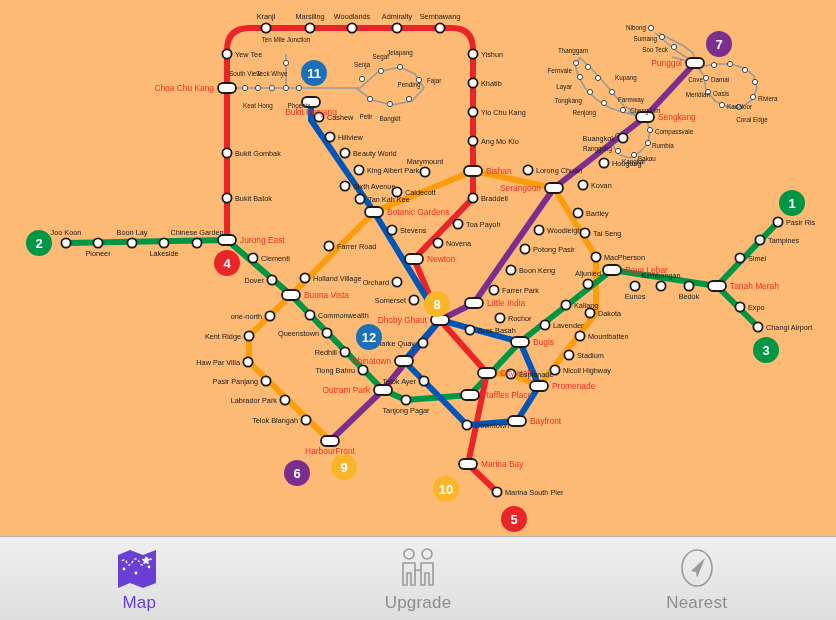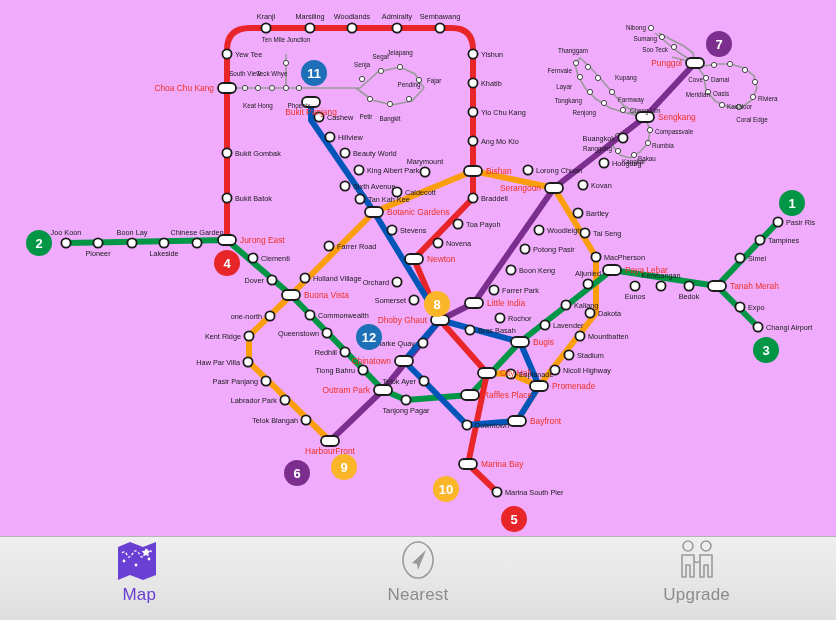--- a/index.html
+++ b/index.html
@@ -4,42 +4,42 @@
 <style>
   html,body{margin:0;padding:0;}
   body{
     width:836px;height:620px;overflow:hidden;
     font-family:"Liberation Sans", sans-serif;
     background:#ffffff;
   }
   #app{position:relative;width:836px;height:620px;}
 
   
-  #map-area{position:absolute;left:0;top:0;width:836px;height:537px;background:#f0abfc;overflow:hidden;}
+  #map-area{position:absolute;left:0;top:0;width:836px;height:537px;background:#fdba74;overflow:hidden;}
   #map-svg{position:absolute;left:0;top:0;}
 
   
   #logo{position:absolute;right:8px;bottom:6px;display:flex;align-items:center;gap:5px;}
   #logo .mark{
     width:17px;height:17px;border-radius:50%;
     background:radial-gradient(circle at 35% 30%, #e8453c 0%, #d01b13 75%);
     color:#fff;font-weight:bold;font-size:12px;line-height:17px;text-align:center;
     font-family:"DejaVu Sans", sans-serif;
   }
   #logo .txt1{font-size:17px;font-weight:bold;color:#333333;letter-spacing:-0.3px;}
   #logo .txt2{font-size:17px;font-weight:normal;color:#d4211b;letter-spacing:-0.3px;}
 
   
   #tabbar{
     position:absolute;left:0;bottom:0;width:836px;height:83px;
     background:linear-gradient(180deg,#efefef 0%,#e6e6e6 55%,#dedede 100%);
     border-top:1px solid #b4b4b4;
     display:flex;align-items:stretch;
   }
-  .tab{flex:1;display:flex;flex-direction:column;align-items:center;gap:4px;cursor:pointer;}
+  .tab{flex:1;display:flex;flex-direction:column;align-items:center;justify-content:center;gap:4px;cursor:pointer;}
   .tab .glyph{height:44px;display:flex;align-items:flex-end;justify-content:center;}
   .tab .lbl{font-size:17px;letter-spacing:0.2px;}
   .tab.active .lbl{color:#6a3fd4;}
   .tab .lbl{color:#8c8c8c;}
 
   
   .stn-label{font-size:7.3px;fill:#1a1a1a;font-family:"Liberation Sans", sans-serif;}
   .stn-label.ic{fill:#ee3124;font-size:8.4px;}
   .stn-label.lrt{font-size:6.3px;}
   .badge-txt{font-size:13px;font-weight:bold;fill:#ffffff;text-anchor:middle;font-family:"Liberation Sans", sans-serif;}
@@ -454,35 +454,35 @@
           <circle cx="33" cy="20" r="1.4" fill="#ffffff"></circle>
           <path d="M30,9 l1.4,2.8 l3,0.4 l-2.2,2.1 l0.5,3 l-2.7,-1.4 l-2.7,1.4 l0.5,-3 l-2.2,-2.1 l3,-0.4 Z" fill="#ffffff"></path>
         </svg>
       </div>
       <div class="lbl">Map</div>
     </div>
 
 
     <div class="tab">
       <div class="glyph">
-        <svg width="46" height="42" viewBox="0 0 46 42">
-          <ellipse cx="23" cy="21" rx="15" ry="18" fill="none" stroke="#9a9a9a" stroke-width="1.6"></ellipse>
-          <path d="M31,11 L17,24 L22,25 L23,31 Z" fill="#9a9a9a"></path>
-        </svg>
-      </div>
-      <div class="lbl">Nearest</div>
-    </div>
-
-    <div class="tab">
-      <div class="glyph">
         <svg width="52" height="42" viewBox="0 0 52 42">
           <circle cx="17" cy="7" r="5" fill="none" stroke="#9a9a9a" stroke-width="1.6"></circle>
           <circle cx="35" cy="7" r="5" fill="none" stroke="#9a9a9a" stroke-width="1.6"></circle>
           <path d="M11,16 h12 v22 h-4 v-12 h-4 v12 h-4 Z" fill="none" stroke="#9a9a9a" stroke-width="1.6" stroke-linejoin="round"></path>
           <path d="M29,16 h12 v22 h-4 v-12 h-4 v12 h-4 Z" fill="none" stroke="#9a9a9a" stroke-width="1.6" stroke-linejoin="round"></path>
           <path d="M23,22 q3,3 6,0" fill="none" stroke="#9a9a9a" stroke-width="1.6"></path>
         </svg>
       </div>
       <div class="lbl">Upgrade</div>
     </div>
 
+    <div class="tab">
+      <div class="glyph">
+        <svg width="46" height="42" viewBox="0 0 46 42">
+          <ellipse cx="23" cy="21" rx="15" ry="18" fill="none" stroke="#9a9a9a" stroke-width="1.6"></ellipse>
+          <path d="M31,11 L17,24 L22,25 L23,31 Z" fill="#9a9a9a"></path>
+        </svg>
+      </div>
+      <div class="lbl">Nearest</div>
+    </div>
+
   </div>
 </div>
 
 </body></html>

